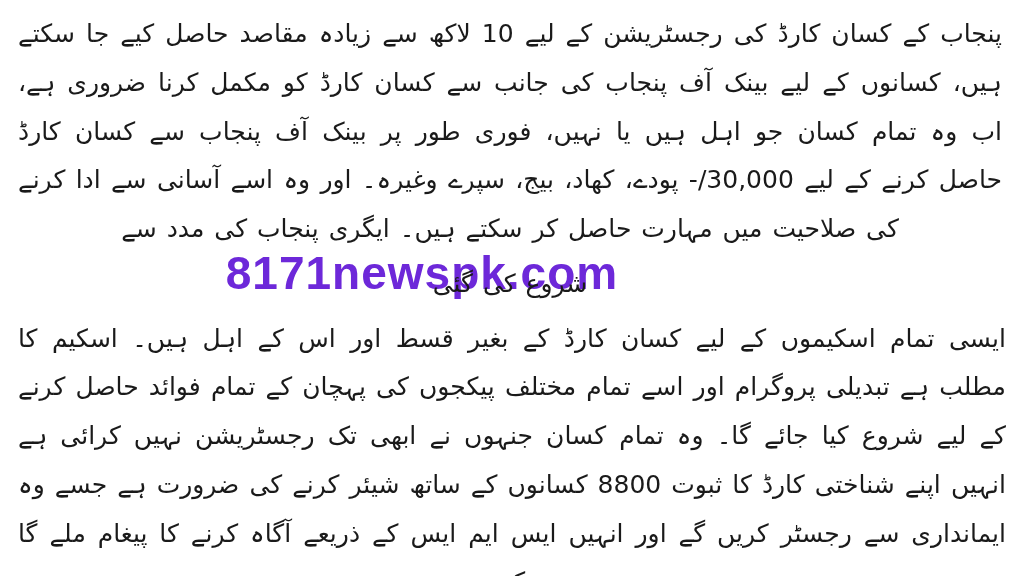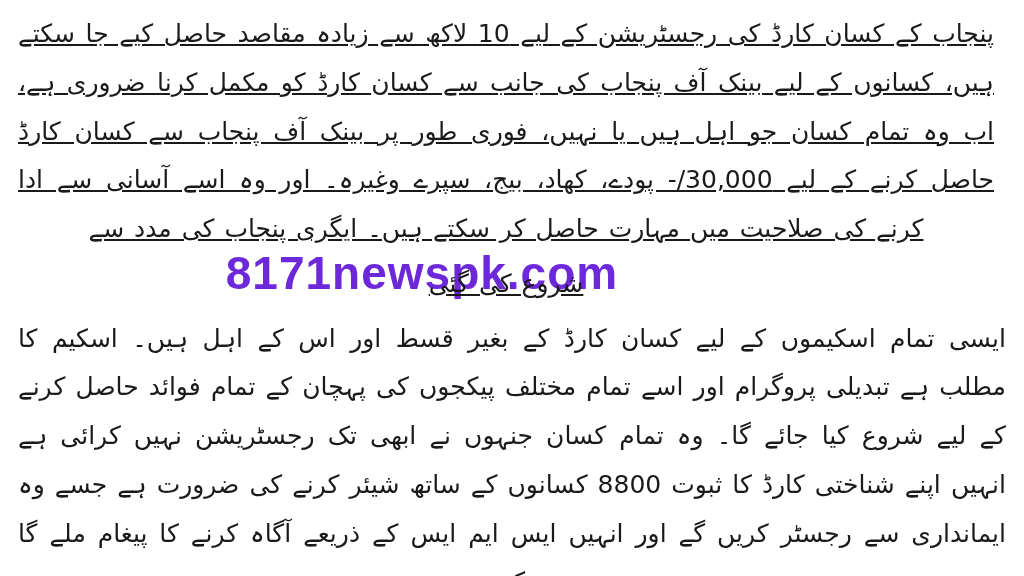--- a/index.html
+++ b/index.html
@@ -42,22 +42,21 @@
     direction: rtl;
     text-align: justify;
     text-align-last: center;
     font-family: "DejaVu Sans", sans-serif;
     font-size: 25px;
     line-height: 1.95;
     color: #1a1a1a;
     word-spacing: 2px;
   }
   .para-1 {
-    margin: 0 12px 6px 0;
-    text-decoration: underline;
+    margin: 0 4px 6px 0;
   }
   .para-2 {
     margin: 4px 0 0 0;
   }
   .last-line {
     text-align: right;
     text-align-last: center;
   }
 </style>
 </head>

